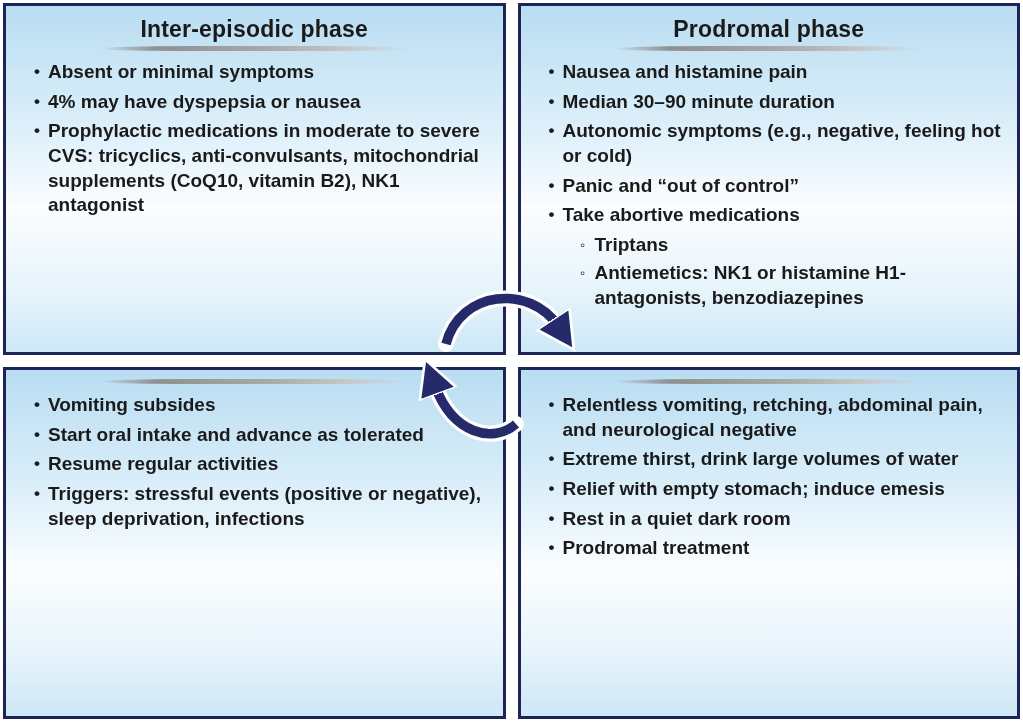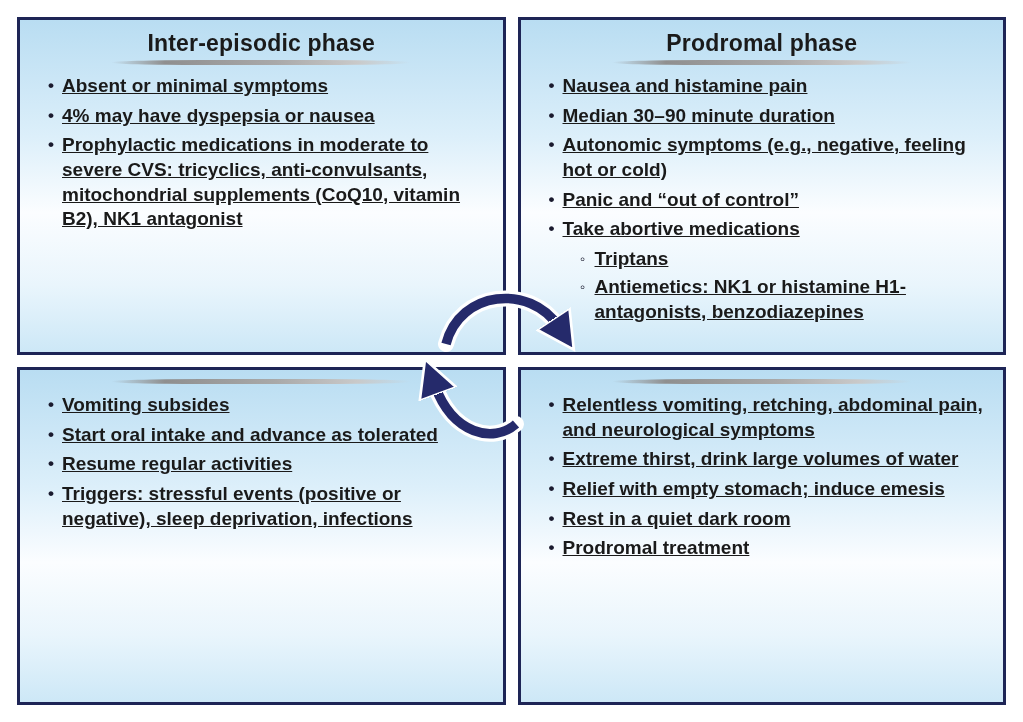--- a/index.html
+++ b/index.html
@@ -14,21 +14,21 @@
   html,body{margin:0;padding:0;background:#ffffff;}
   body{font-family:"Liberation Sans","DejaVu Sans",sans-serif;color:var(--text);}
   .figure{
     position:relative;
     width:1023px;height:722px;
     background:#ffffff;
     display:grid;
     grid-template-columns:1fr 1fr;
     grid-template-rows:1fr 1fr;
     gap:12px;
-    padding:17px;
+    padding:3px;
   }
   .panel{
     border:3px solid var(--border-navy);
     background:linear-gradient(180deg,
       var(--panel-top) 0%,
       #dceffa 35%,
       #fbfdff 58%,
       #e9f5fc 80%,
       var(--panel-bottom) 100%);
     padding:6px 14px 8px 14px;
@@ -62,21 +62,21 @@
     line-height:1.3;
     margin:0 0 5px 0;
   }
   li.bullet .marker{
     flex:0 0 22px;
     text-align:center;
     color:var(--bullet);
     font-size:17px;
     line-height:1.45;
   }
-  li.bullet .btext{flex:1;text-decoration:underline;}
+  li.bullet .btext{flex:1;}
   li.level2{margin-left:30px;margin-bottom:3px;}
   li.level2 .marker{flex:0 0 24px;font-size:15px;line-height:1.6;}
   .cycle-arrows{
     position:absolute;
     left:408px;top:276px;
     width:200px;height:172px;
     z-index:5;
     color:var(--arrow-navy);
     pointer-events:none;
   }
@@ -160,21 +160,21 @@
           <span class="btext">Triggers: stressful events (positive or negative), sleep deprivation, infections</span>
         </li>
       </ul>
   </div>
 
   <div class="panel">
     <div class="title-rule"></div>
     <ul class="bullets">
         <li class="bullet level1">
           <span class="marker">•</span>
-          <span class="btext">Relentless vomiting, retching, abdominal pain, and neurological symptoms</span>
+          <span class="btext">Relentless vomiting, retching, abdominal pain, and neurological negative</span>
         </li>
         <li class="bullet level1">
           <span class="marker">•</span>
           <span class="btext">Extreme thirst, drink large volumes of water</span>
         </li>
         <li class="bullet level1">
           <span class="marker">•</span>
           <span class="btext">Relief with empty stomach; induce emesis</span>
         </li>
         <li class="bullet level1">

